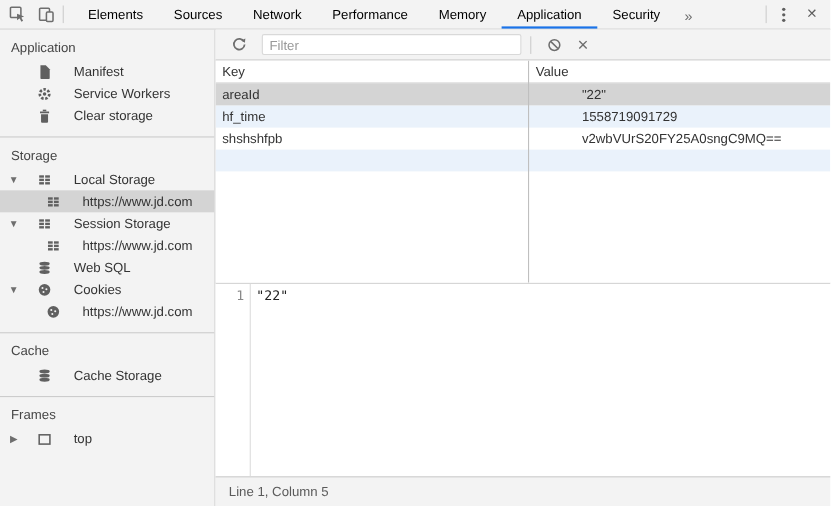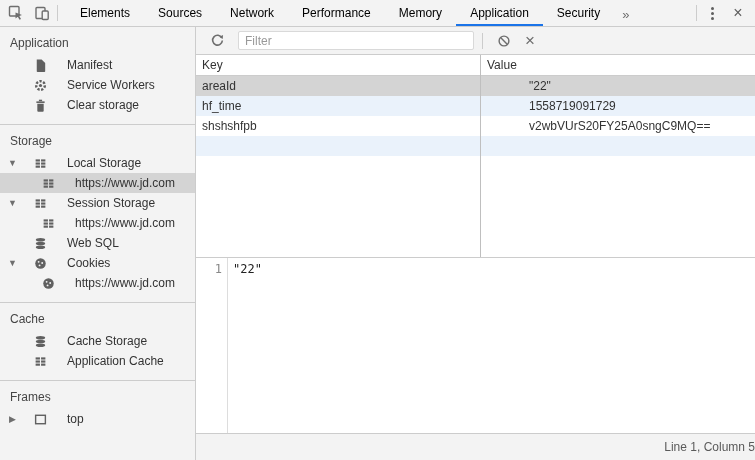--- a/index.html
+++ b/index.html
@@ -62,21 +62,21 @@
   .grid-row.alt { background:#eaf2fb; }
   .grid-row.selected { background:#d4d4d4; }
   .grid-filler { flex:1; background:#fff; }
 
   .preview-section { flex:1; border-top:1px solid #ccc; display:flex; min-height:0; background:#fff;
                      font-family:"DejaVu Sans Mono", monospace; font-size:12px; line-height:16px; }
   .gutter { width:32px; flex:0 0 32px; border-right:1px solid #ddd; text-align:right; padding:3px 5px 0 0; color:#888; }
   .code-area { flex:1; padding:3px 0 0 5px; color:#222; }
 
   .statusbar { height:27px; flex:0 0 27px; background:#f3f3f3; border-top:1px solid #ccc;
-               display:flex; align-items:center; padding-left:12px; color:#5a5a5a;justify-content:flex-end; }
+               display:flex; align-items:center; padding-left:12px; color:#5a5a5a; }
 </style>
 </head>
 <body>
 
 <div class="devtools">
 
   <div class="tabbar">
     <div class="tabbar-left">
       <button class="icon-btn">
         <svg width="16" height="16" viewBox="0 0 16 16">
@@ -253,34 +253,20 @@
         <div class="tree-row">
           <span class="arrow"></span>
           <svg class="ticon" viewBox="0 0 16 16">
               <g fill="#606060">
                 <ellipse cx="8" cy="4" rx="5" ry="1.9"></ellipse>
                 <ellipse cx="8" cy="8" rx="5" ry="1.9"></ellipse>
                 <ellipse cx="8" cy="12" rx="5" ry="1.9"></ellipse>
               </g>
             </svg>
           <span class="tlabel">Cache Storage</span>
-        </div>
-        <div class="tree-row">
-          <span class="arrow"></span>
-          <svg class="ticon" viewBox="0 0 16 16">
-              <g fill="#606060">
-                <rect x="2.8" y="3.6" width="4.6" height="2.3"></rect>
-                <rect x="8.6" y="3.6" width="4.6" height="2.3"></rect>
-                <rect x="2.8" y="6.9" width="4.6" height="2.3"></rect>
-                <rect x="8.6" y="6.9" width="4.6" height="2.3"></rect>
-                <rect x="2.8" y="10.2" width="4.6" height="2.3"></rect>
-                <rect x="8.6" y="10.2" width="4.6" height="2.3"></rect>
-              </g>
-            </svg>
-          <span class="tlabel">Application Cache</span>
         </div>
         <div class="side-sep"></div>
       </div>
 
       <div class="section">
         <div class="section-title">Frames</div>
         <div class="tree-row">
           <span class="arrow col"></span>
           <svg class="ticon" viewBox="0 0 16 16">
               <rect x="2.8" y="3.5" width="10.4" height="9" fill="none" stroke="#606060" stroke-width="1.5"></rect>

